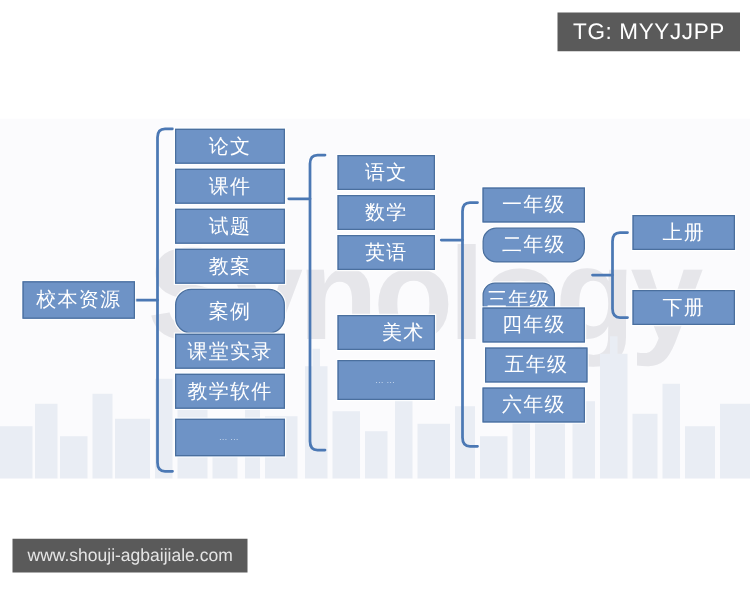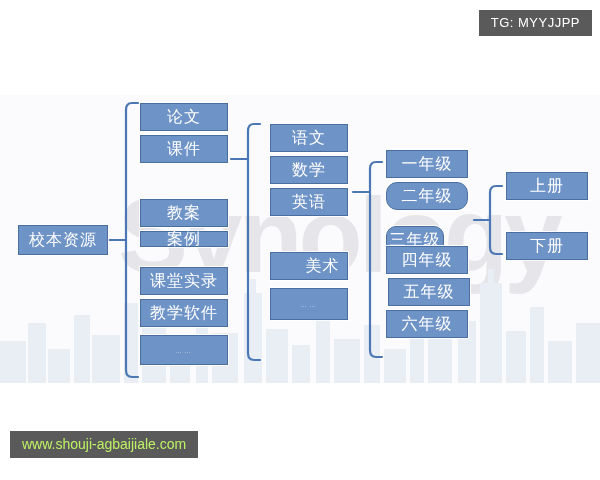--- a/index.html
+++ b/index.html
@@ -15,34 +15,34 @@
     font-family: "Liberation Sans", "DejaVu Sans", sans-serif;
   }
 
   
   #tg-badge {
     position: absolute;
     top: 10px;
     right: 8px;
     background: #5a5a5a;
     color: #ffffff;
-    font-size: 13px;
+    font-size: 18px;
     letter-spacing: 0.5px;
     padding: 6px 12px 7px 12px;
     line-height: 1;
     white-space: nowrap;
   }
 
   
   #url-bar {
     position: absolute;
     left: 10px;
     bottom: 22px;
     background: #5a5a5a;
-    color: #bef264;
+    color: #e5e5e5;
     font-size: 14px;
     padding: 6px 12px 7px 12px;
     line-height: 1;
     white-space: nowrap;
   }
 
   
   #diagram-canvas {
     position: absolute;
     left: 0;
@@ -164,22 +164,23 @@
       <path d="M474 125 L490 125"></path>
 
       <path d="M502 91 L496 91 Q490 91 490 98 L490 152 Q490 159 496 159 L502 159"></path>
     </g>
   </svg>
 
   <div class="node" style="left:18px; top:130px; width:90px; height:30px;">校本资源</div>
 
   <div class="node" style="left:140px; top:8px;   width:88px; height:28px;">论文</div>
   <div class="node" style="left:140px; top:40px;  width:88px; height:28px;">课件</div>
+  <div class="node" style="left:140px; top:72px;  width:88px; height:28px;">试题</div>
   <div class="node" style="left:140px; top:104px; width:88px; height:28px;">教案</div>
-  <div class="node" style="left:140px; top:136px; width:88px; height:16px;">案例</div>
+  <div class="node" style="left:140px; top:136px; width:88px; height:36px;border-radius:13px;">案例</div>
   <div class="node" style="left:140px; top:172px; width:88px; height:28px;">课堂实录</div>
   <div class="node" style="left:140px; top:204px; width:88px; height:28px;">教学软件</div>
   <div class="node ellipsis-node" style="left:140px; top:240px; width:88px; height:30px;">……</div>
 
   <div class="node" style="left:270px; top:29px;  width:78px; height:28px;">语文</div>
   <div class="node" style="left:270px; top:61px;  width:78px; height:28px;">数学</div>
   <div class="node" style="left:270px; top:93px;  width:78px; height:28px;">英语</div>
   <div class="node" style="left:270px; top:157px; width:78px; height:28px;padding-left:27px;">美术</div>
   <div class="node ellipsis-node" style="left:270px; top:193px; width:78px; height:32px;">……</div>
 

